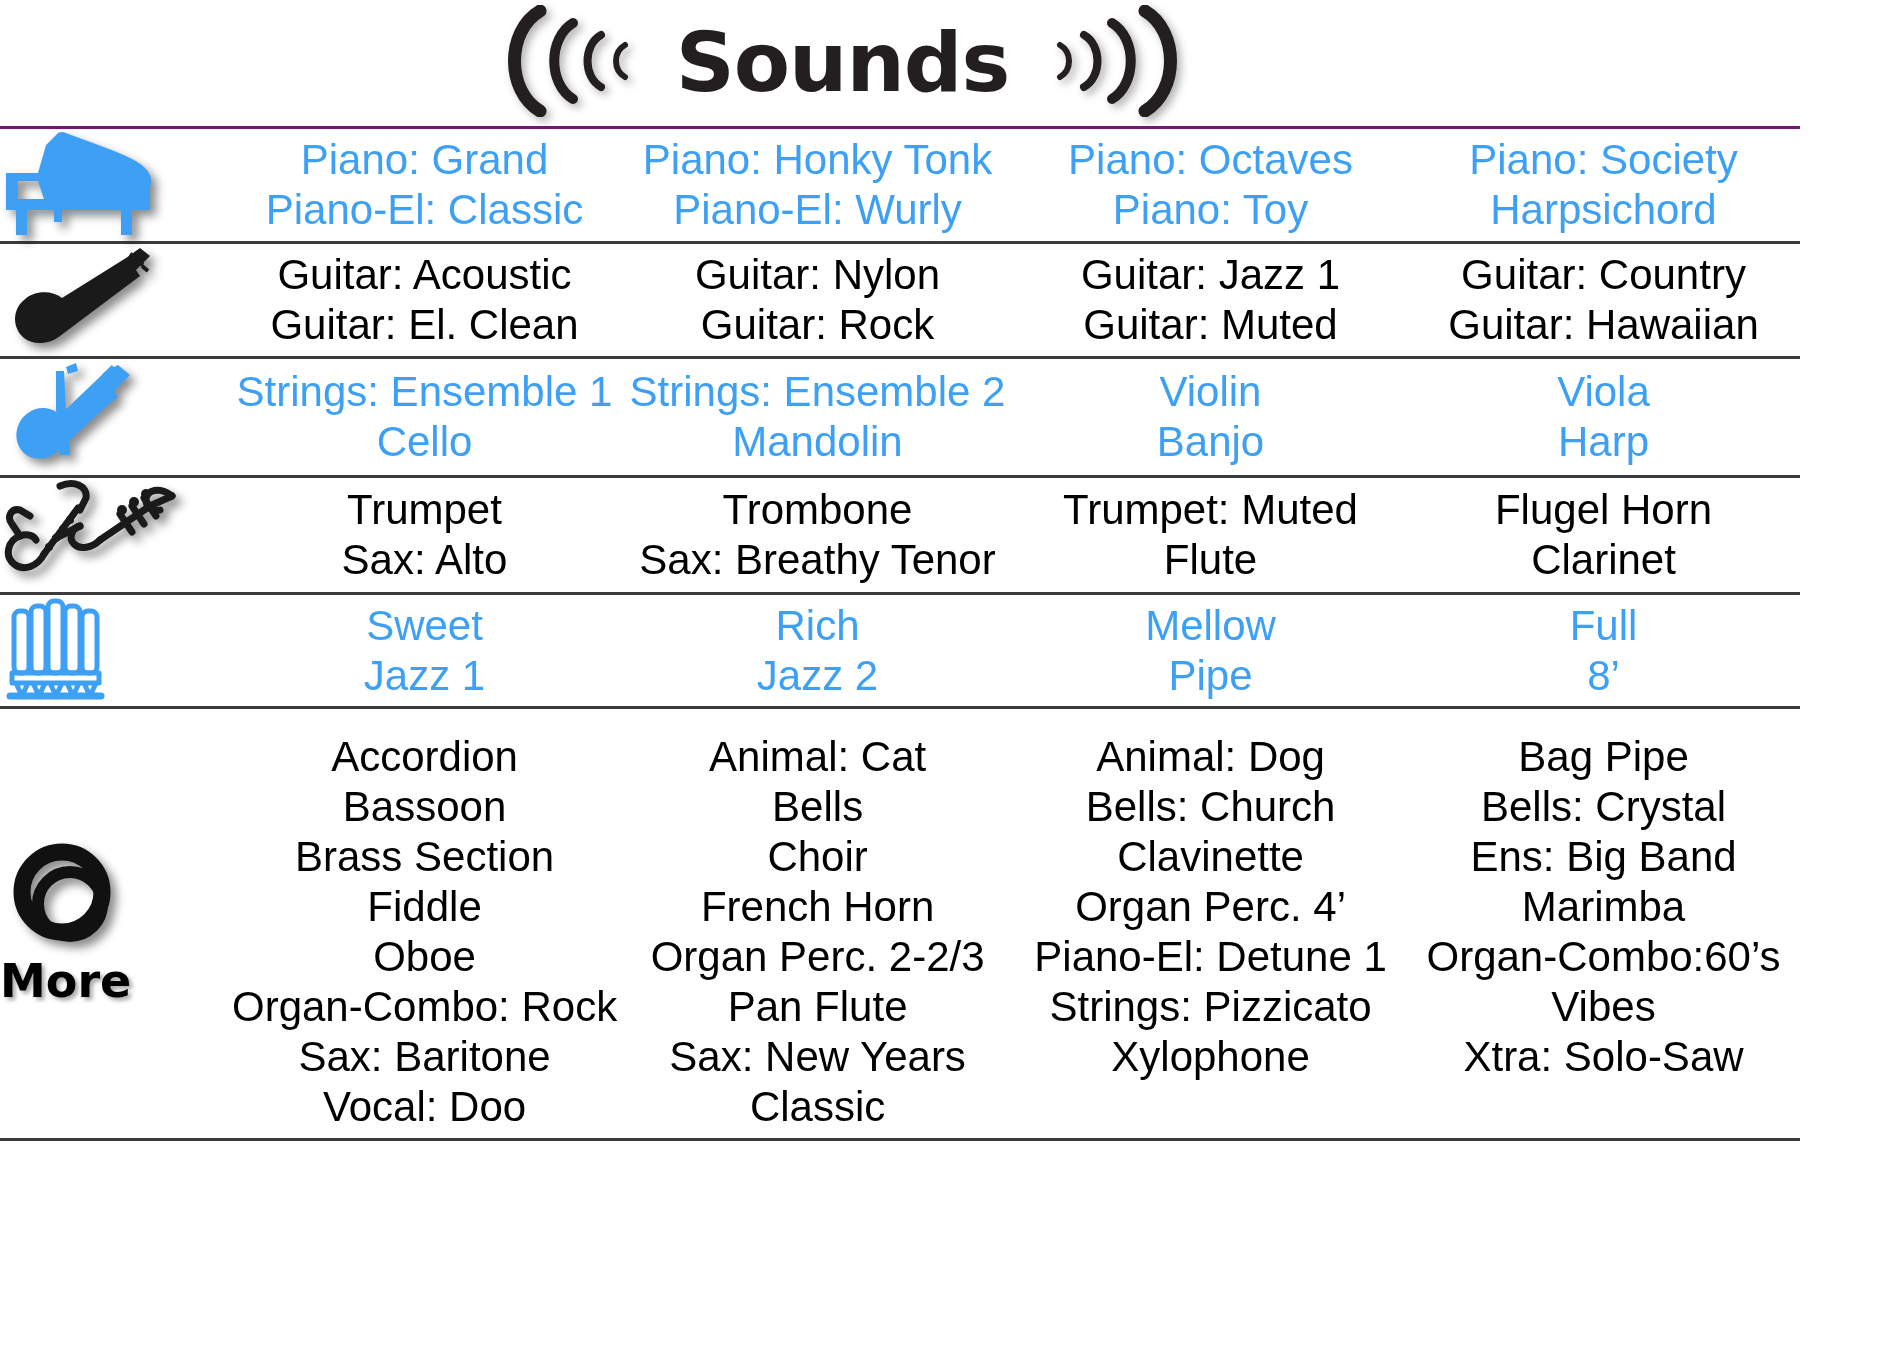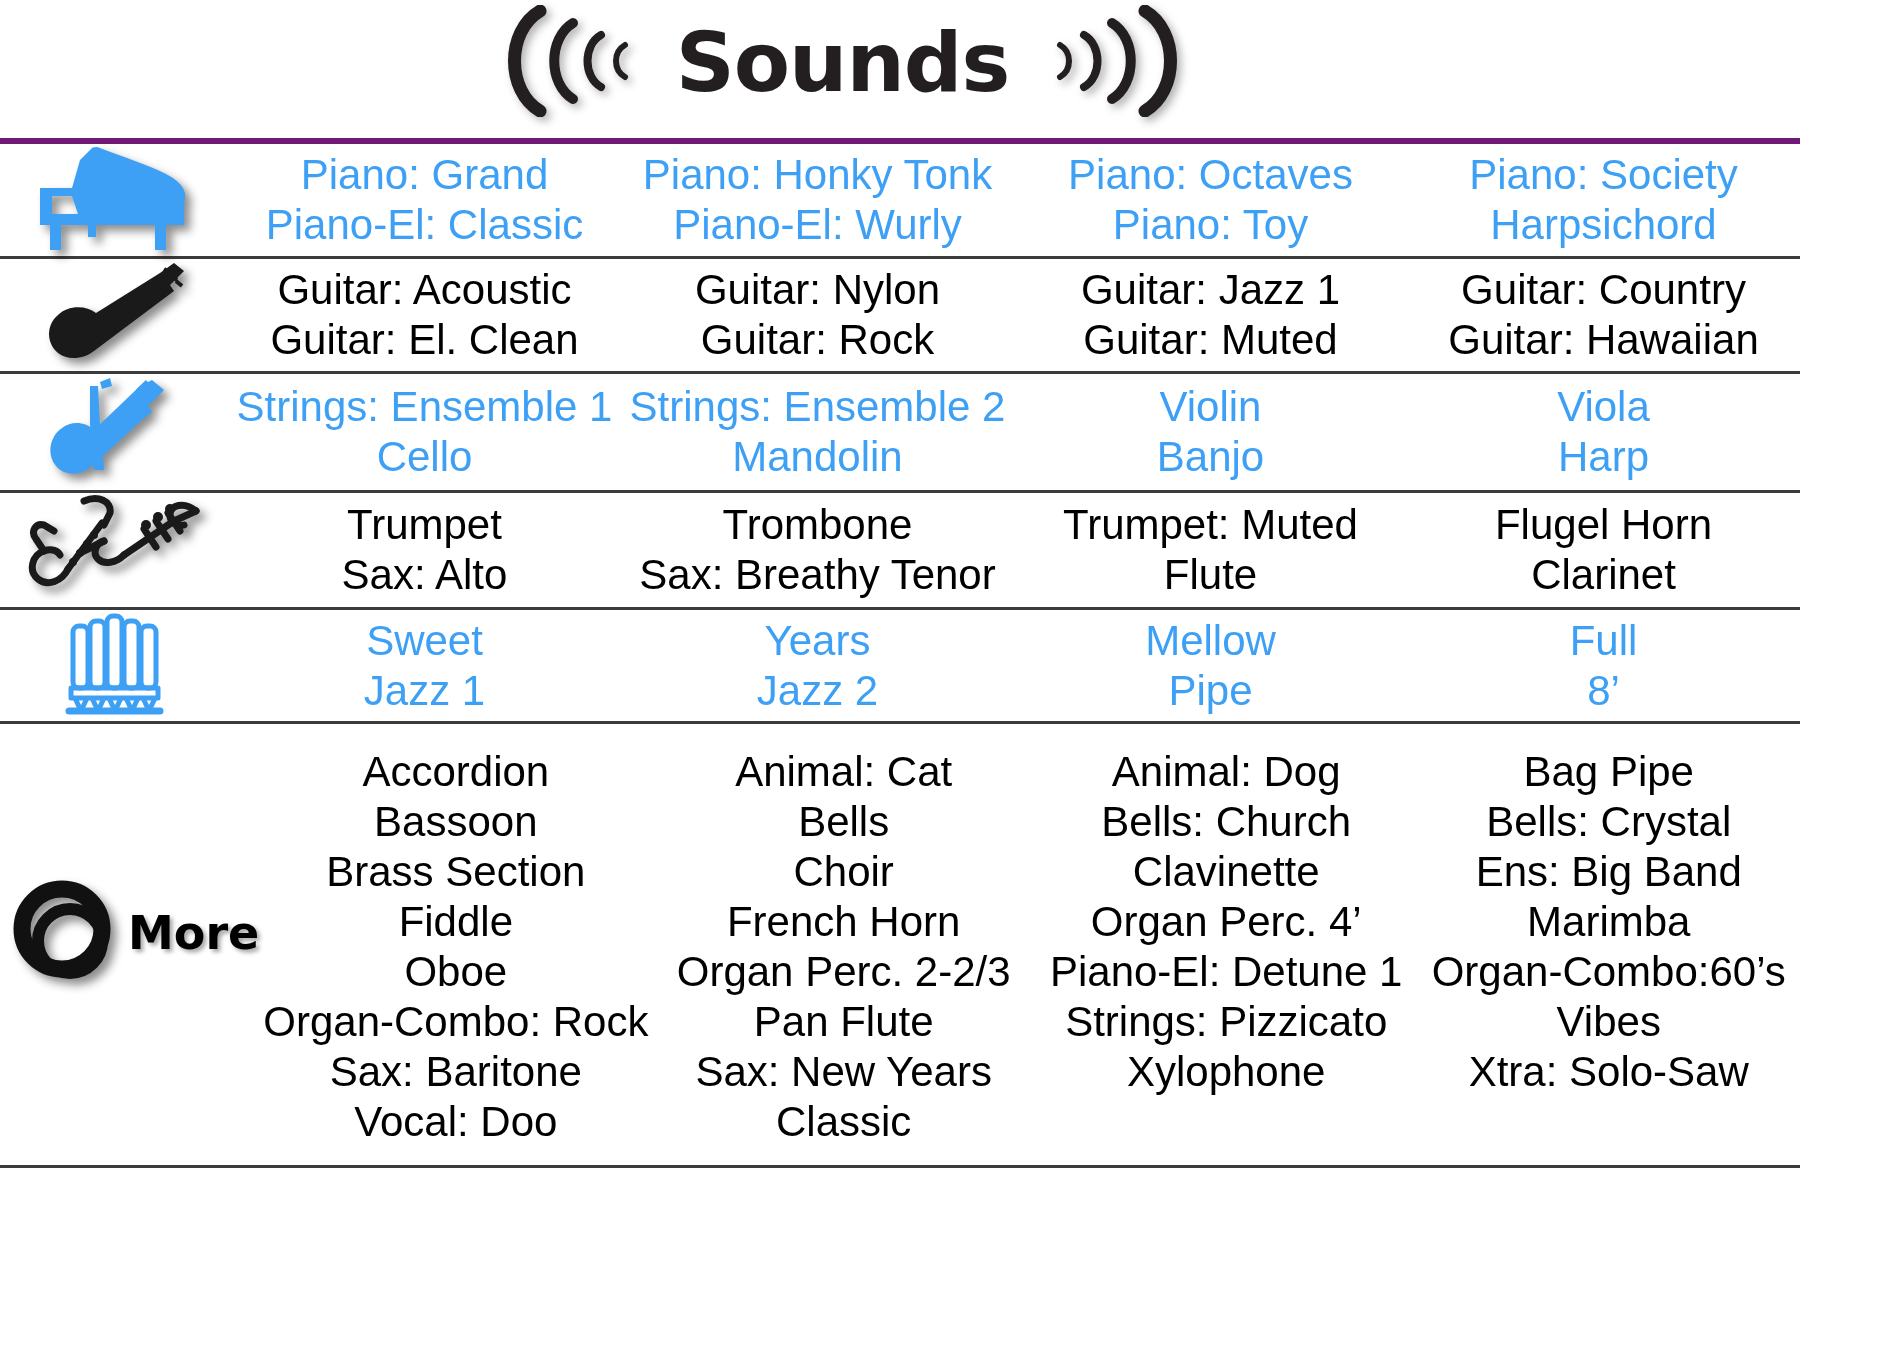--- a/index.html
+++ b/index.html
@@ -40,34 +40,34 @@
     margin: 0 6px;
     white-space: nowrap;
   }
   .wave-left, .wave-right {
     display: block;
   }
 
   
   .table {
     width: 1800px;
-    margin: 12px auto;
-    border-top: 6px solid #701a75;
+    margin: 0 auto;
+    border-top: 3px solid #701a75;
     border-collapse: collapse;
   }
   .row {
     display: flex;
     align-items: stretch;
     border-bottom: 3px solid #3b3b3b;
   }
   .icon-cell {
     flex: 0 0 228px;
     display: flex;
-    flex-direction: row;
-    align-items: center;
+    flex-direction: column;
+    align-items: flex-start;
     justify-content: center;
     position: relative;
   }
   .cols {
     flex: 1 1 auto;
     display: flex;
   }
   .col {
     flex: 1 1 25%;
     display: flex;
@@ -320,21 +320,21 @@
             </g>
           </svg>
         </span>
       </div>
       <div class="cols">
         <div class="col">
           <div class="entry">Sweet</div>
           <div class="entry">Jazz 1</div>
         </div>
         <div class="col">
-          <div class="entry">Years</div>
+          <div class="entry">Rich</div>
           <div class="entry">Jazz 2</div>
         </div>
         <div class="col">
           <div class="entry">Mellow</div>
           <div class="entry">Pipe</div>
         </div>
         <div class="col">
           <div class="entry">Full</div>
           <div class="entry">8’</div>
         </div>

